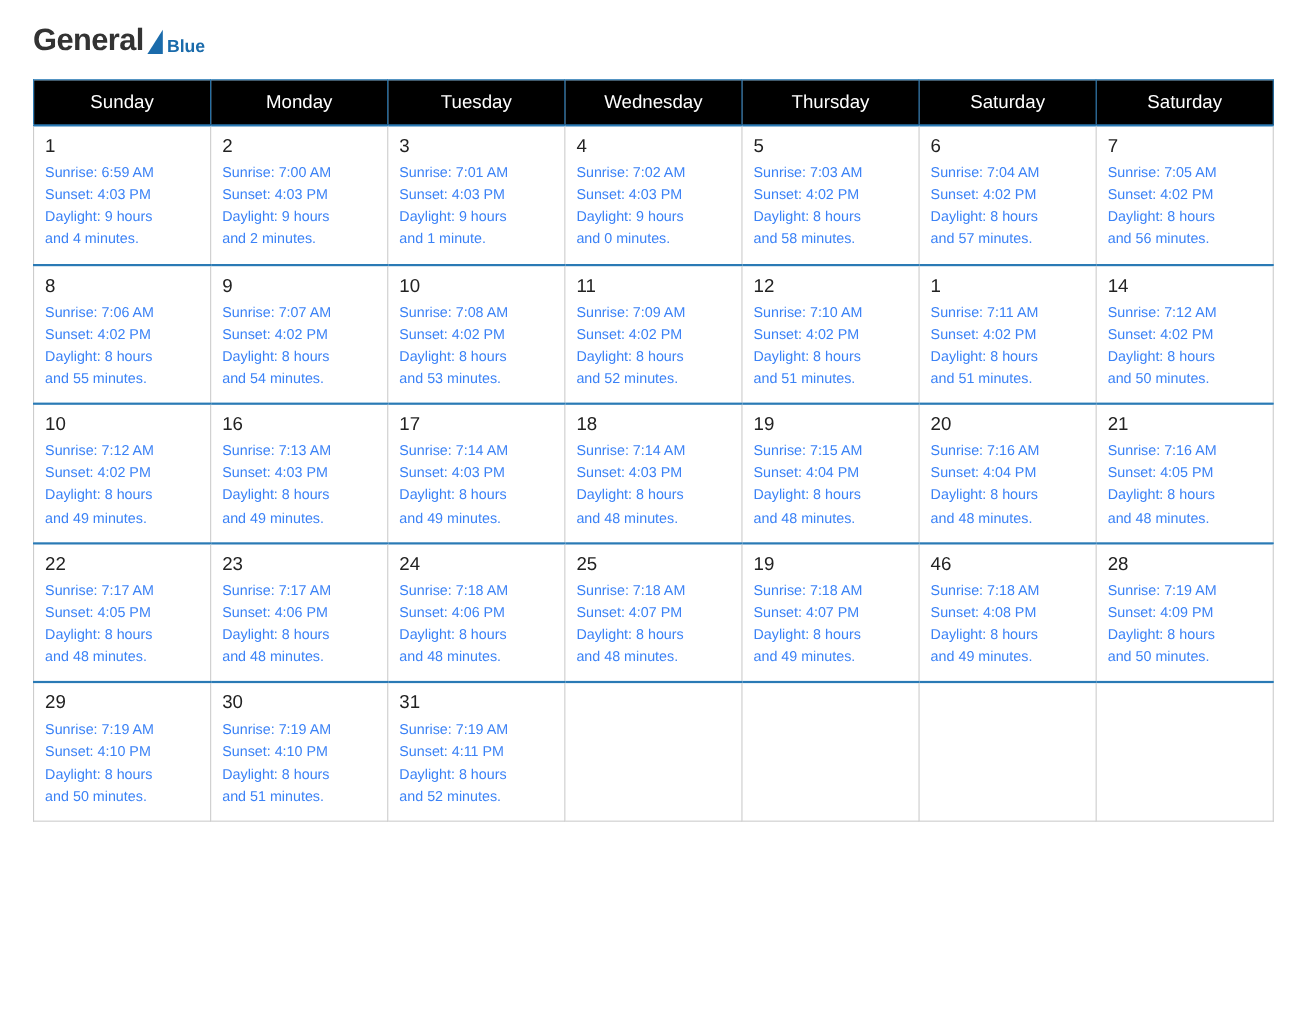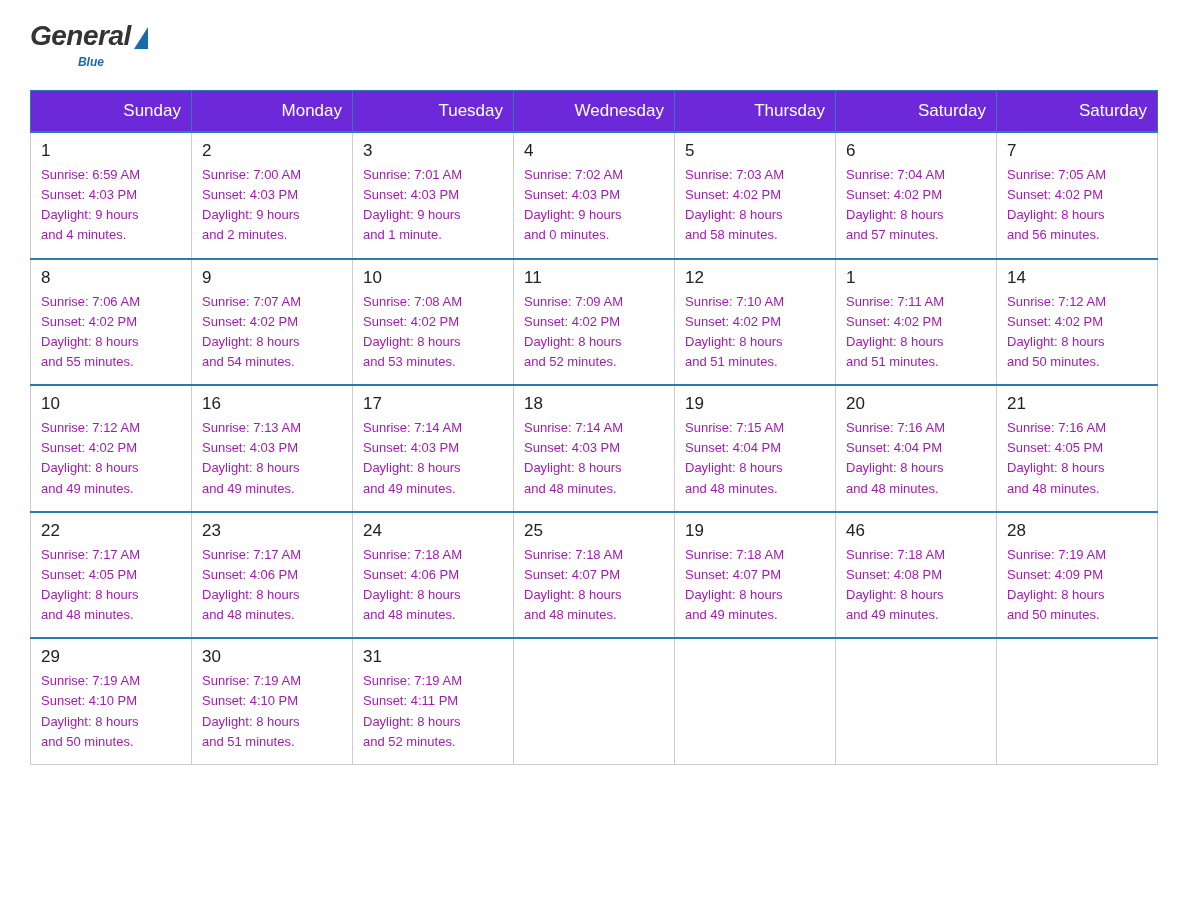--- a/index.html
+++ b/index.html
@@ -11,23 +11,22 @@
       min-height: 918px;
     }
     .header {
       display: flex;
       justify-content: space-between;
       align-items: flex-start;
       margin-bottom: 20px;
     }
     .logo {
       display: flex;
-      flex-direction: column;
-      align-items: center;
-      font-style: italic;
+      flex-direction: row;
+      align-items: flex-end;
     }
     .logo-top {
       display: flex;
       align-items: center;
     }
     .logo-general {
       font-size: 28px;
       font-weight: bold;
       color: #333;
       letter-spacing: -0.5px;
@@ -35,21 +34,21 @@
     .logo-triangle {
       width: 0;
       height: 0;
       border-left: 14px solid transparent;
       border-right: 0px solid transparent;
       border-bottom: 22px solid #1a6bab;
       margin-left: 3px;
       margin-top: 4px;
     }
     .logo-bottom {
-      font-size: 12px;
+      font-size: 16px;
       color: #1a6bab;
       font-weight: bold;
       margin-left: 2px;
       margin-top: -2px;
     }
     .title-block {
       text-align: right;
     }
     .month-title {
       font-size: 52px;
@@ -61,26 +60,26 @@
       font-size: 22px;
       color: #555;
       margin-top: 4px;
     }
     table {
       width: 100%;
       border-collapse: collapse;
       table-layout: fixed;
     }
     thead tr th {
-      background-color: #6d28d9;
+      background-color: #000000;
       color: #fff;
       font-size: 17px;
       font-weight: normal;
       padding: 10px 10px;
-      text-align: right;
+      text-align: center;
       border: 1px solid #2a7ab5;
     }
     tbody tr td {
       vertical-align: top;
       padding: 8px 10px 12px 10px;
       border: 1px solid #ccc;
       border-top: 2px solid #2a7ab5;
       font-size: 13.5px;
       color: #333;
       background: #fff;
@@ -89,21 +88,21 @@
     }
     tbody tr td .day-num {
       font-size: 17px;
       font-weight: normal;
       color: #222;
       display: block;
       margin-bottom: 4px;
     }
     tbody tr td .day-info {
       font-size: 13px;
-      color: #a21caf;
+      color: #3b82f6;
       line-height: 1.55;
     }
     tbody tr td.empty {
       border-top: 2px solid #2a7ab5;
       background: #fff;
     }
   </style>
 </head>
 <body>
 

